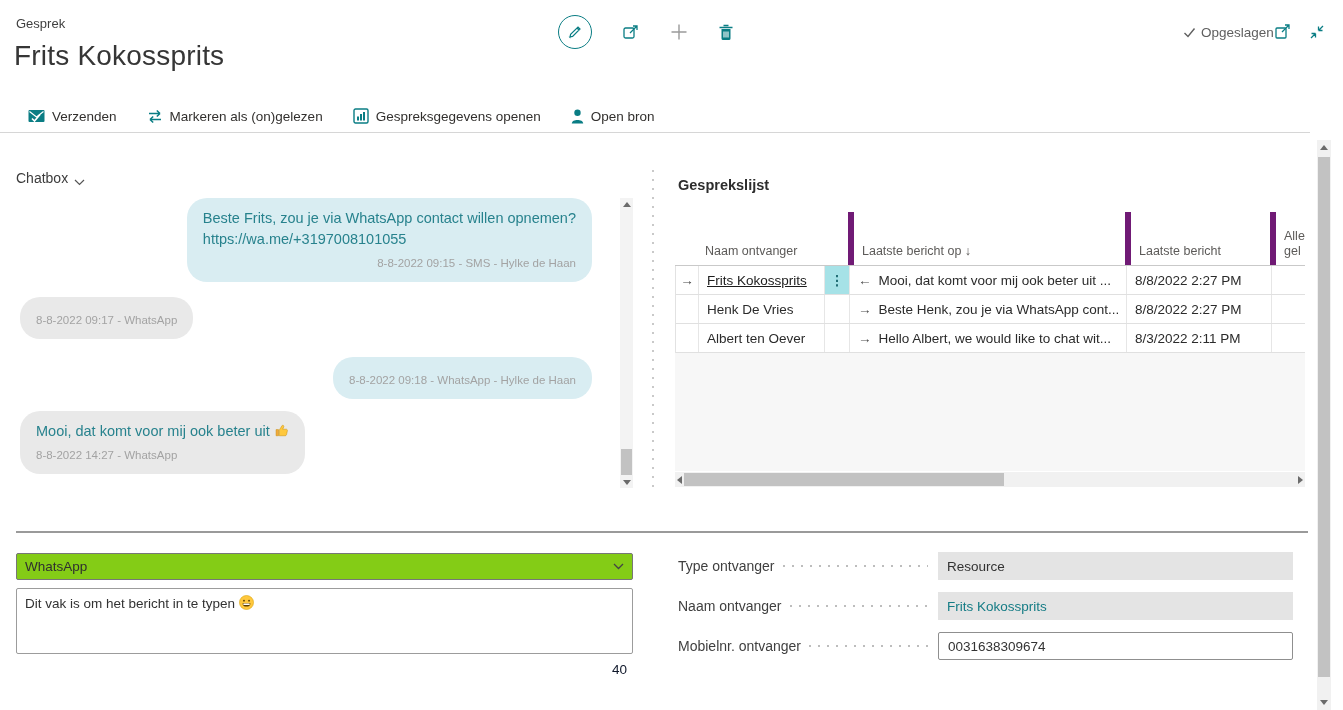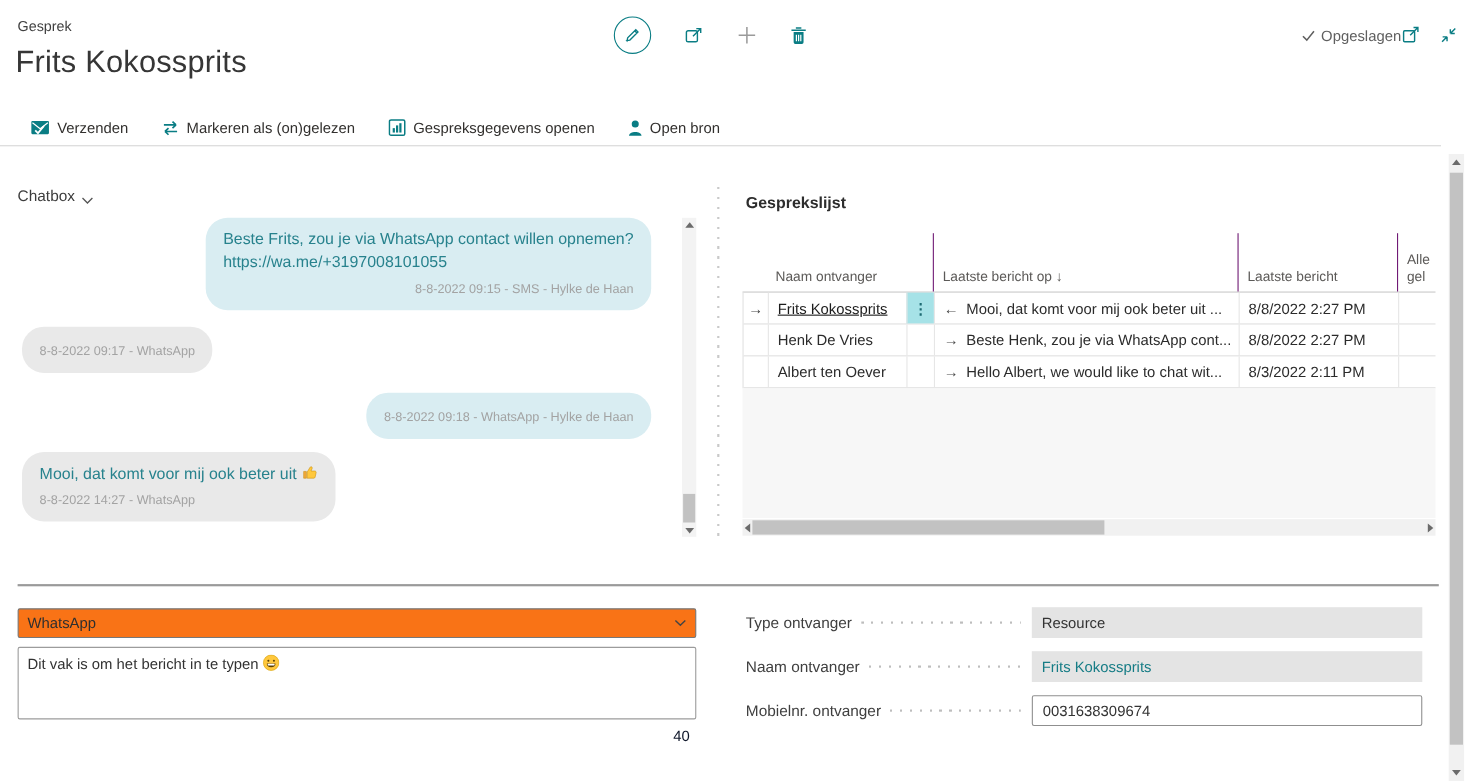--- a/index.html
+++ b/index.html
@@ -44,21 +44,21 @@
 
   
   .dotted-sep { left:652px; top:170px; width:2px; height:320px;
                 background:repeating-linear-gradient(to bottom,#c9c9c9 0 2px,transparent 2px 9px); }
 
   
   .list-title { left:678px; top:177px; font-size:14.5px; font-weight:bold; color:#2d2d2d; }
   .grid { display:grid; grid-template-columns:22px 126px 25px 277px 145px 35px; }
   .tbl-header { left:675px; top:212px; width:630px; height:54px; border-bottom:1px solid #c9c9c9; }
   .tbl-header .hcell { display:flex; align-items:flex-end; padding:0 0 6px 8px; font-size:12.5px; color:#5c5a58; line-height:15px; overflow:hidden; white-space:pre-line; }
-  .tbl-header .hcell.sep { border-left:1px solid #701a75; }
+  .tbl-header .hcell.sep { border-left:6px solid #701a75; }
   .tbl-body { left:675px; top:266px; width:630px; border-left:1px solid #e2e2e2; }
   .row { height:29px; border-bottom:1px solid #e0e0e0; }
   .cell { display:flex; align-items:center; padding-left:8px; font-size:13.5px; color:#2b2b2b;
           border-left:1px solid #e6e6e6; overflow:hidden; white-space:nowrap; }
   .cell:first-child { border-left:none; justify-content:center; padding-left:0; color:#444; }
   .cell.dots { justify-content:center; padding-left:0; color:#1d6a72; font-weight:bold; letter-spacing:0; }
   .cell.dots.sel { background:#a6e2e7; }
   .row-name.sel { text-decoration:underline; color:#1c1c1c; }
   .msg-arrow { margin-right:7px; color:#4a4a4a; }
   .tbl-empty { left:675px; top:353px; width:630px; height:118px; background:#f7f7f7; }
@@ -68,21 +68,21 @@
   .h-scroll .thumb { position:absolute; left:9px; top:1px; height:13px; width:320px; background:#c2c2c2; }
   .h-scroll .tri-left  { position:absolute; left:2px; top:3.5px; }
   .h-scroll .tri-right { position:absolute; right:2px; top:3.5px; }
 
   
   .section-divider { left:16px; top:531px; width:1292px; height:2px; background:#9a9a9a; }
 
   
   .channel-select { left:16px; top:553px; width:617px; height:27px; border:1px solid #777;
                     border-radius:2px; display:flex; align-items:center; padding:0 8px;
-                    font-size:13.5px; color:#2f2f2f; justify-content:space-between; background:#f97316; cursor:pointer;}
+                    font-size:13.5px; color:#2f2f2f; justify-content:space-between; background:#84cc16; cursor:pointer;}
   .message-input { left:16px; top:588px; width:617px; height:66px; border:1px solid #9c9c9c;
                    border-radius:2px; padding:6px 8px; font-size:13.5px; color:#323232; background:#fff; }
   .char-count { left:585px; top:662px; width:42px; text-align:right; font-size:13.5px; color:#0f172a; }
 
   
   .fields { left:678px; top:552px; width:615px; display:flex; flex-direction:column; gap:12px; }
   .field-row { display:flex; align-items:center; height:28px; }
   .field-label { font-size:14px; color:#3f3f3f; white-space:nowrap; }
   .leader { flex:1; height:2px; margin:0 10px 0 8px;
             background:repeating-linear-gradient(to right,#bdbdbd 0 2px,transparent 2px 9px); }

